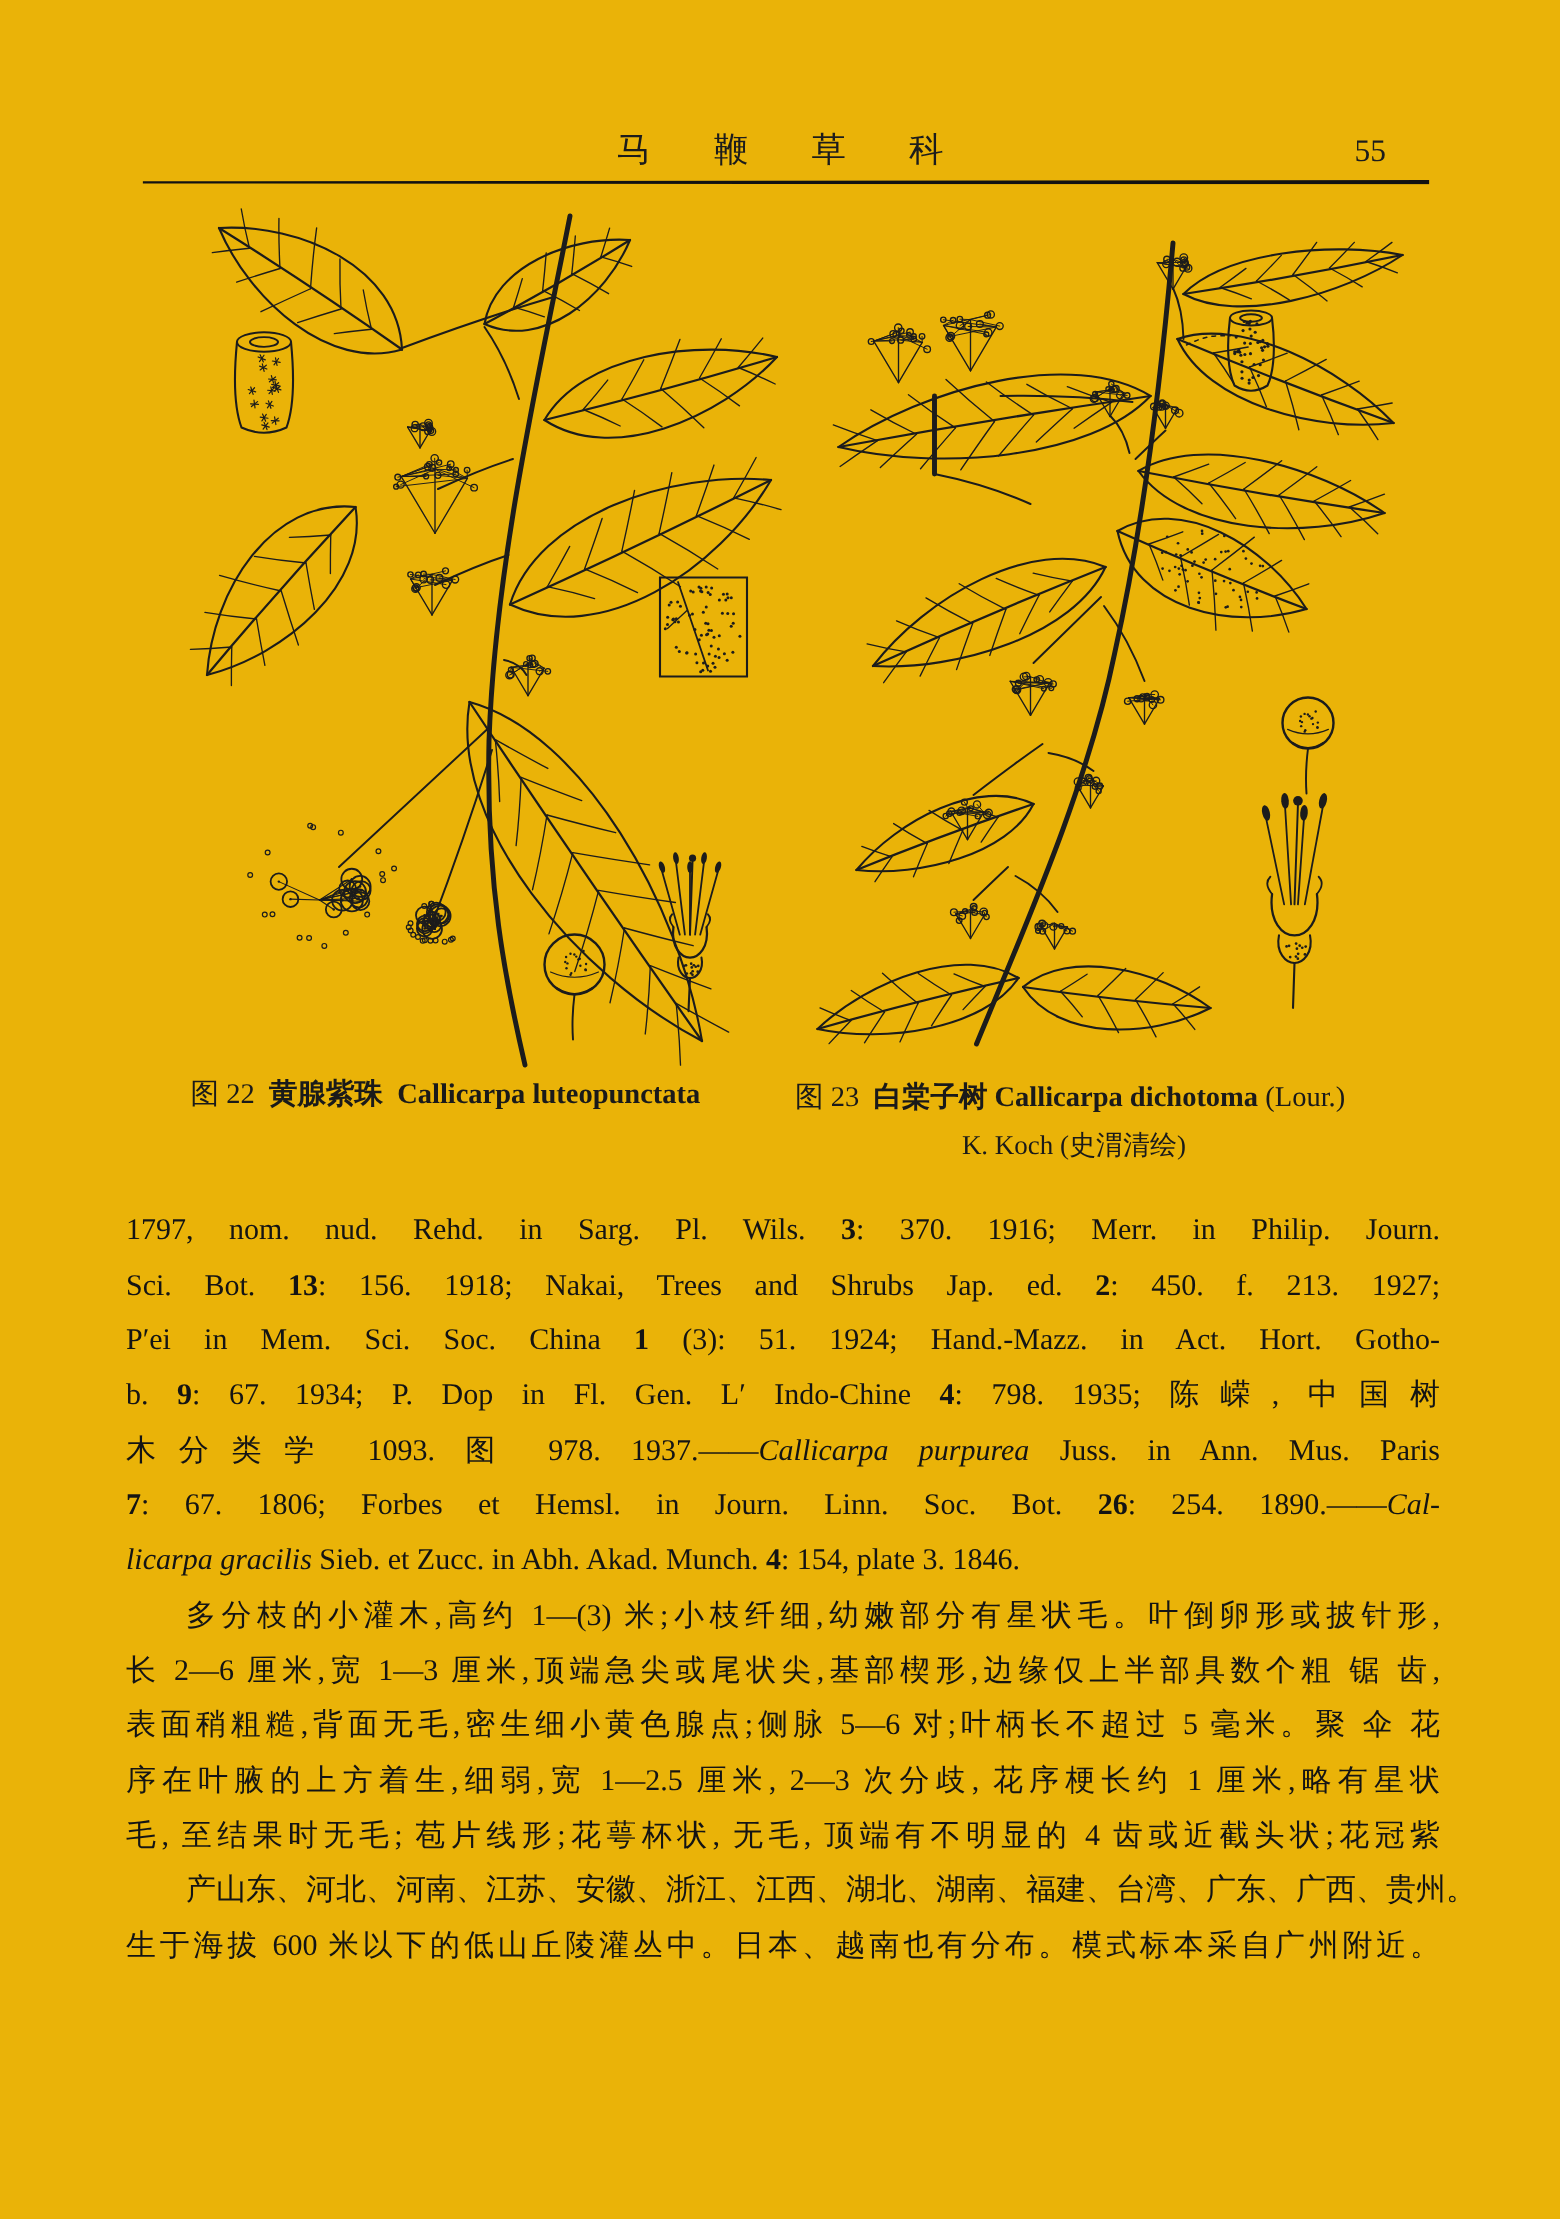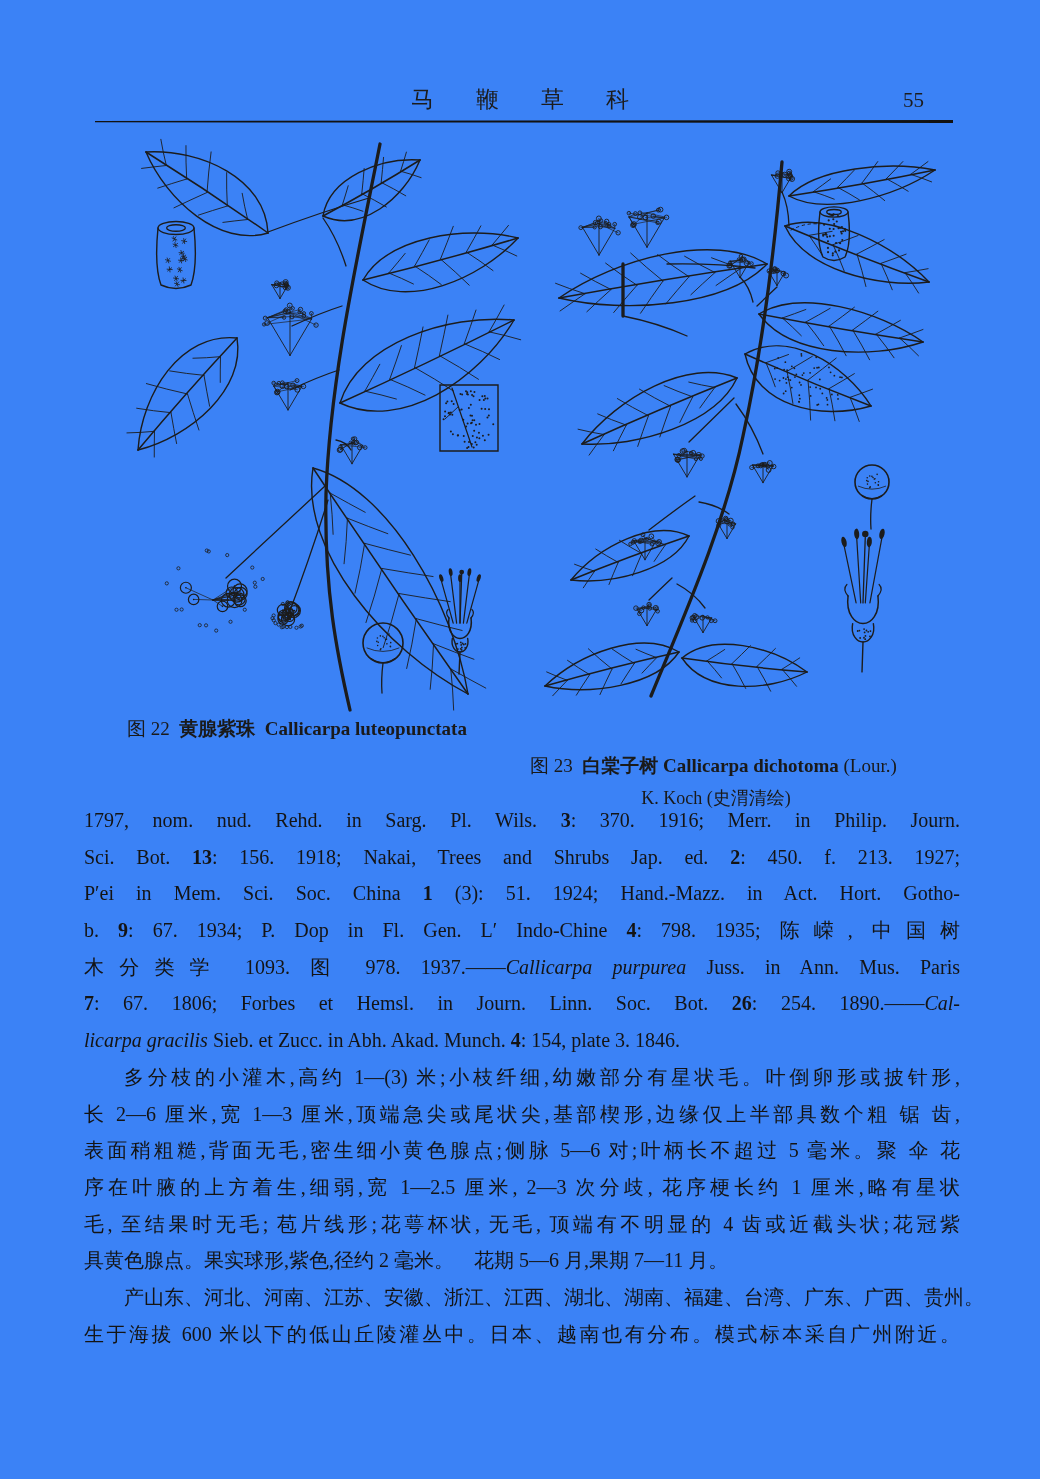--- a/index.html
+++ b/index.html
@@ -1,34 +1,34 @@
 <!DOCTYPE html>
 <html><head>
 <meta charset="utf-8">
 <style>
   html,body{margin:0;padding:0;}
   body{background:#e8e8e8;font-family:"Liberation Serif","DejaVu Serif",serif;color:#161616;}
-  .page{position:relative;width:1040px;height:1479px;background:#3b82f6;margin:0 auto;overflow:hidden;}
+  .page{position:relative;width:1040px;height:1479px;background:#eab308;margin:0 auto;overflow:hidden;}
 
   
   .htitle{position:absolute;top:84px;left:0;right:0;text-align:center;font-size:23px;
           letter-spacing:42px;padding-left:42px;color:#1c1c1c;}
   .pageno{position:absolute;top:88px;right:116px;font-size:21px;color:#1c1c1c;text-align:center;}
   .rule{position:absolute;top:120px;left:95px;width:858px;height:3px;background:#121212;
         clip-path:polygon(0 30%,100% 0,100% 100%,0 75%);}
 
   
   .figsvg{position:absolute;}
   #fig22svg{left:118px;top:138px;}
   #fig23svg{left:527px;top:146px;}
 
   
   .cap{position:absolute;font-size:19px;color:#1a1a1a;}
   .cap22{left:127px;top:716px;width:404px;}
-  .cap23{left:530px;top:718px;width:414px;margin-top:35px;}
+  .cap23{left:530px;top:718px;width:414px;}
   .capline{white-space:pre;}
   .capcredit{text-align:center;margin-top:7px;font-size:18px;}
   .cap22 .capcredit{width:300px;}
   .cap23 .capcredit{width:372px;}
   .sg-b{font-weight:700;}
   .sg-i{font-style:italic;margin-top:20px;}
   .sg-n{}
 
   
   .bodytext{position:absolute;left:84px;top:802px;width:876px;}
@@ -1087,18 +1087,17 @@
       <div class="tline j"><span class="sg-n">P′ei in Mem. Sci. Soc. China </span><span class="sg-b">1</span><span class="sg-n"> (3): 51. 1924; Hand.-Mazz. in Act. Hort. Gotho-</span></div>
       <div class="tline j"><span class="sg-n">b. </span><span class="sg-b">9</span><span class="sg-n">: 67. 1934; P. Dop in Fl. Gen. L′ Indo-Chine </span><span class="sg-b">4</span><span class="sg-n">: 798. 1935; 陈嵘, 中国树</span></div>
       <div class="tline j"><span class="sg-n">木分类学 1093. 图 978. 1937.——</span><span class="sg-i">Callicarpa purpurea</span><span class="sg-n"> Juss. in Ann. Mus. Paris</span></div>
       <div class="tline j"><span class="sg-b">7</span><span class="sg-n">: 67. 1806; Forbes et Hemsl. in Journ. Linn. Soc. Bot. </span><span class="sg-b">26</span><span class="sg-n">: 254. 1890.——</span><span class="sg-i">Cal-</span></div>
       <div class="tline"><span class="sg-i">licarpa gracilis</span><span class="sg-n"> Sieb. et Zucc. in Abh. Akad. Munch. </span><span class="sg-b">4</span><span class="sg-n">: 154, plate 3. 1846.</span></div>
       <div class="tline j ind"><span class="sg-n">多分枝的小灌木,高约 1—(3) 米;小枝纤细,幼嫩部分有星状毛。叶倒卵形或披针形,</span></div>
       <div class="tline j"><span class="sg-n">长 2—6 厘米,宽 1—3 厘米,顶端急尖或尾状尖,基部楔形,边缘仅上半部具数个粗 锯 齿,</span></div>
       <div class="tline j"><span class="sg-n">表面稍粗糙,背面无毛,密生细小黄色腺点;侧脉 5—6 对;叶柄长不超过 5 毫米。聚 伞 花</span></div>
       <div class="tline j"><span class="sg-n">序在叶腋的上方着生,细弱,宽 1—2.5 厘米, 2—3 次分歧, 花序梗长约 1 厘米,略有星状</span></div>
       <div class="tline j"><span class="sg-n">毛, 至结果时无毛; 苞片线形;花萼杯状, 无毛, 顶端有不明显的 4 齿或近截头状;花冠紫</span></div>
-      <div class="tline"><span class="sg-n">具黄色腺点。果实球形,紫色,径约 2 毫米。　花期 5—6 月,果期 7—11 月。</span></div>
       <div class="tline j ind"><span class="sg-n">产山东、河北、河南、江苏、安徽、浙江、江西、湖北、湖南、福建、台湾、广东、广西、贵州。</span></div>
       <div class="tline j"><span class="sg-n">生于海拔 600 米以下的低山丘陵灌丛中。日本、越南也有分布。模式标本采自广州附近。</span></div>
     </div>
 
 </div>
 
 </body></html>

